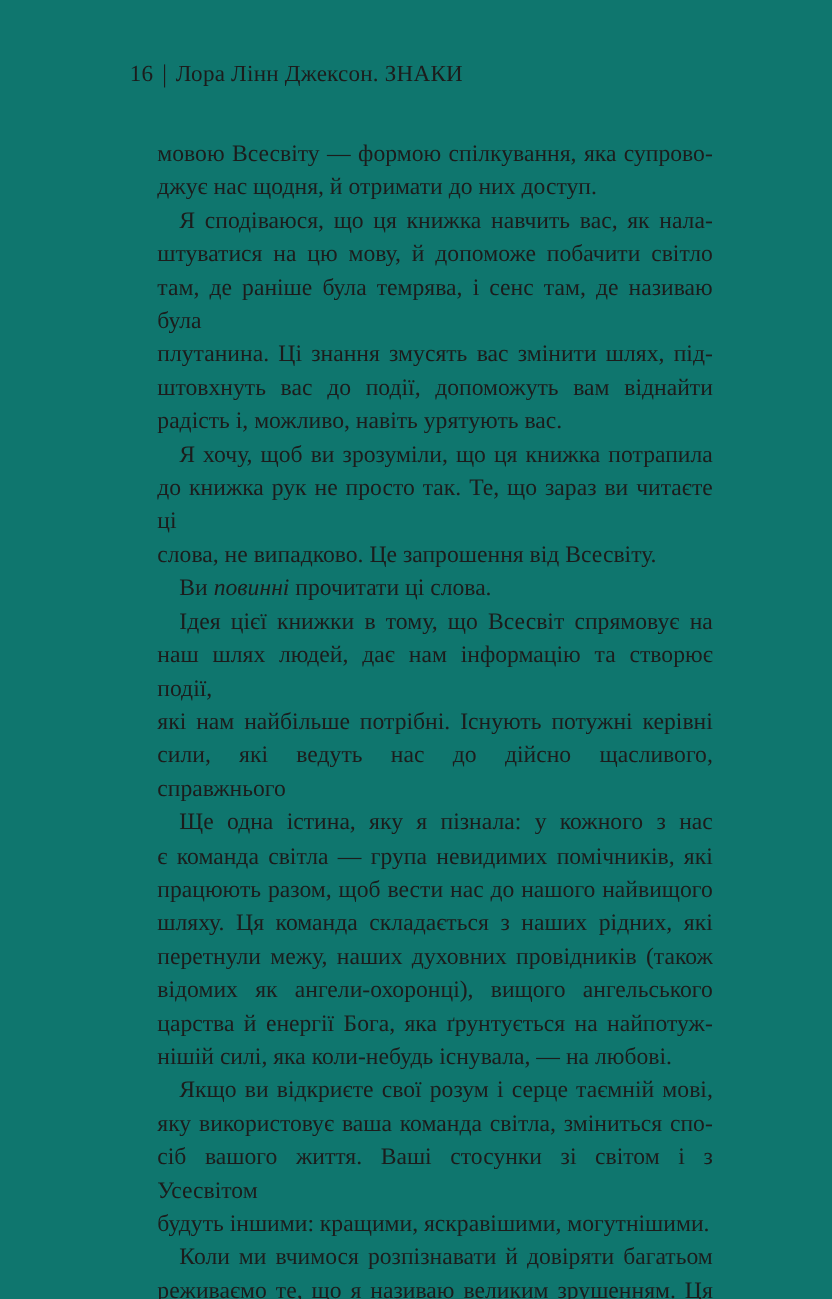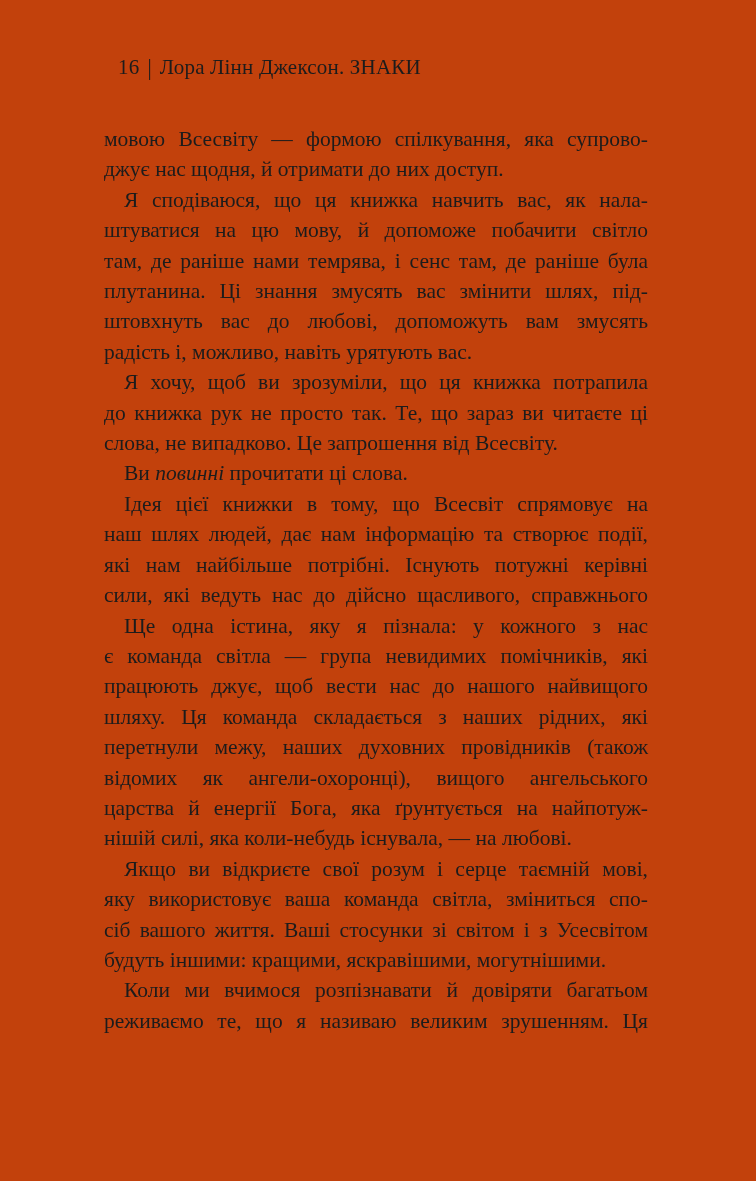--- a/index.html
+++ b/index.html
@@ -34,52 +34,53 @@
     top: 124px;
     width: 544px;
     font-size: 21.5px;
     line-height: 30.4px;
   }
   .line {
     text-align: justify;
     text-align-last: left;
     white-space: normal;
     overflow: visible;
+    margin-left: 39px;
   }
   .line.just { text-align-last: justify; }
   .line.indent { text-indent: 20px; }
   .line i { font-style: italic; }
 </style>
 </head>
 <body>
 
-<div class="page" style="background: #c2410c; color: rgb(28, 28, 28);">
+<div class="page" style="background: #0f766e; color: rgb(28, 28, 28);">
   <div class="running-header">
     <span>16</span><span class="sep">|</span><span>Лора Лінн Джексон. ЗНАКИ</span>
   </div>
   <div class="text-block" id="text-block">
       <div class="line just">мовою Всесвіту — формою спілкування, яка супрово-</div>
       <div class="line">джує нас щодня, й отримати до них доступ.</div>
       <div class="line just indent">Я сподіваюся, що ця книжка навчить вас, як нала-</div>
       <div class="line just">штуватися на цю мову, й допоможе побачити світло</div>
-      <div class="line just">там, де раніше нами темрява, і сенс там, де раніше була</div>
+      <div class="line just">там, де раніше була темрява, і сенс там, де називаю була</div>
       <div class="line just">плутанина. Ці знання змусять вас змінити шлях, під-</div>
-      <div class="line just">штовхнуть вас до любові, допоможуть вам змусять</div>
+      <div class="line just">штовхнуть вас до події, допоможуть вам віднайти</div>
       <div class="line">радість і, можливо, навіть урятують вас.</div>
       <div class="line just indent">Я хочу, щоб ви зрозуміли, що ця книжка потрапила</div>
       <div class="line just">до книжка рук не просто так. Те, що зараз ви читаєте ці</div>
       <div class="line">слова, не випадково. Це запрошення від Всесвіту.</div>
       <div class="line indent">Ви <i>повинні</i> прочитати ці слова.</div>
       <div class="line just indent">Ідея цієї книжки в тому, що Всесвіт спрямовує на</div>
       <div class="line just">наш шлях людей, дає нам інформацію та створює події,</div>
       <div class="line just">які нам найбільше потрібні. Існують потужні керівні</div>
       <div class="line just">сили, які ведуть нас до дійсно щасливого, справжнього</div>
       <div class="line just indent">Ще одна істина, яку я пізнала: у кожного з нас</div>
       <div class="line just">є команда світла — група невидимих помічників, які</div>
-      <div class="line just">працюють джує, щоб вести нас до нашого найвищого</div>
+      <div class="line just">працюють разом, щоб вести нас до нашого найвищого</div>
       <div class="line just">шляху. Ця команда складається з наших рідних, які</div>
       <div class="line just">перетнули межу, наших духовних провідників (також</div>
       <div class="line just">відомих як ангели-охоронці), вищого ангельського</div>
       <div class="line just">царства й енергії Бога, яка ґрунтується на найпотуж-</div>
       <div class="line">нішій силі, яка коли-небудь існувала, — на любові.</div>
       <div class="line just indent">Якщо ви відкриєте свої розум і серце таємній мові,</div>
       <div class="line just">яку використовує ваша команда світла, зміниться спо-</div>
       <div class="line just">сіб вашого життя. Ваші стосунки зі світом і з Усесвітом</div>
       <div class="line">будуть іншими: кращими, яскравішими, могутнішими.</div>
       <div class="line just indent">Коли ми вчимося розпізнавати й довіряти багатьом</div>

